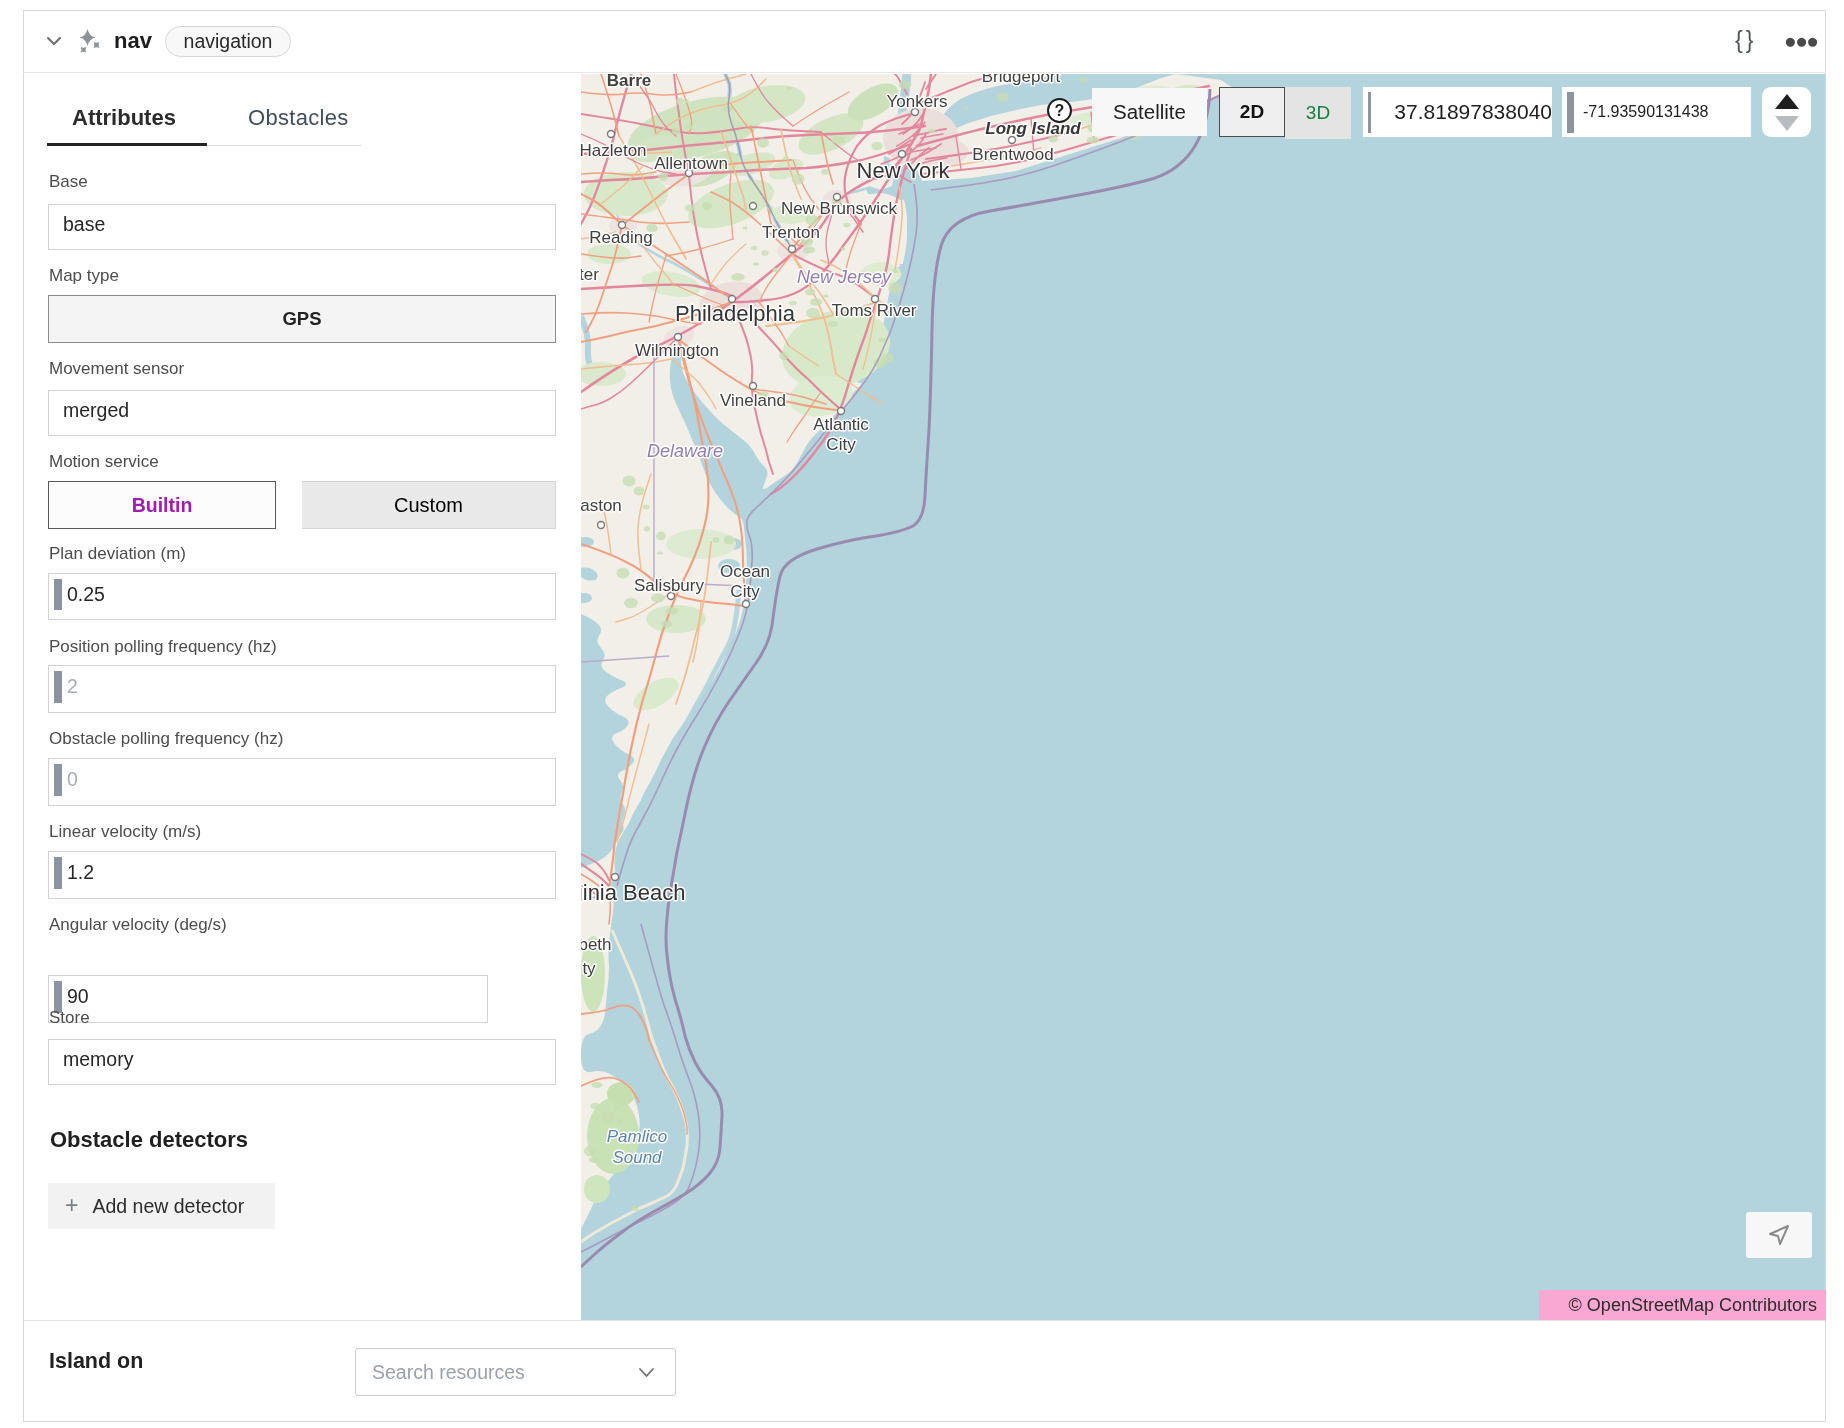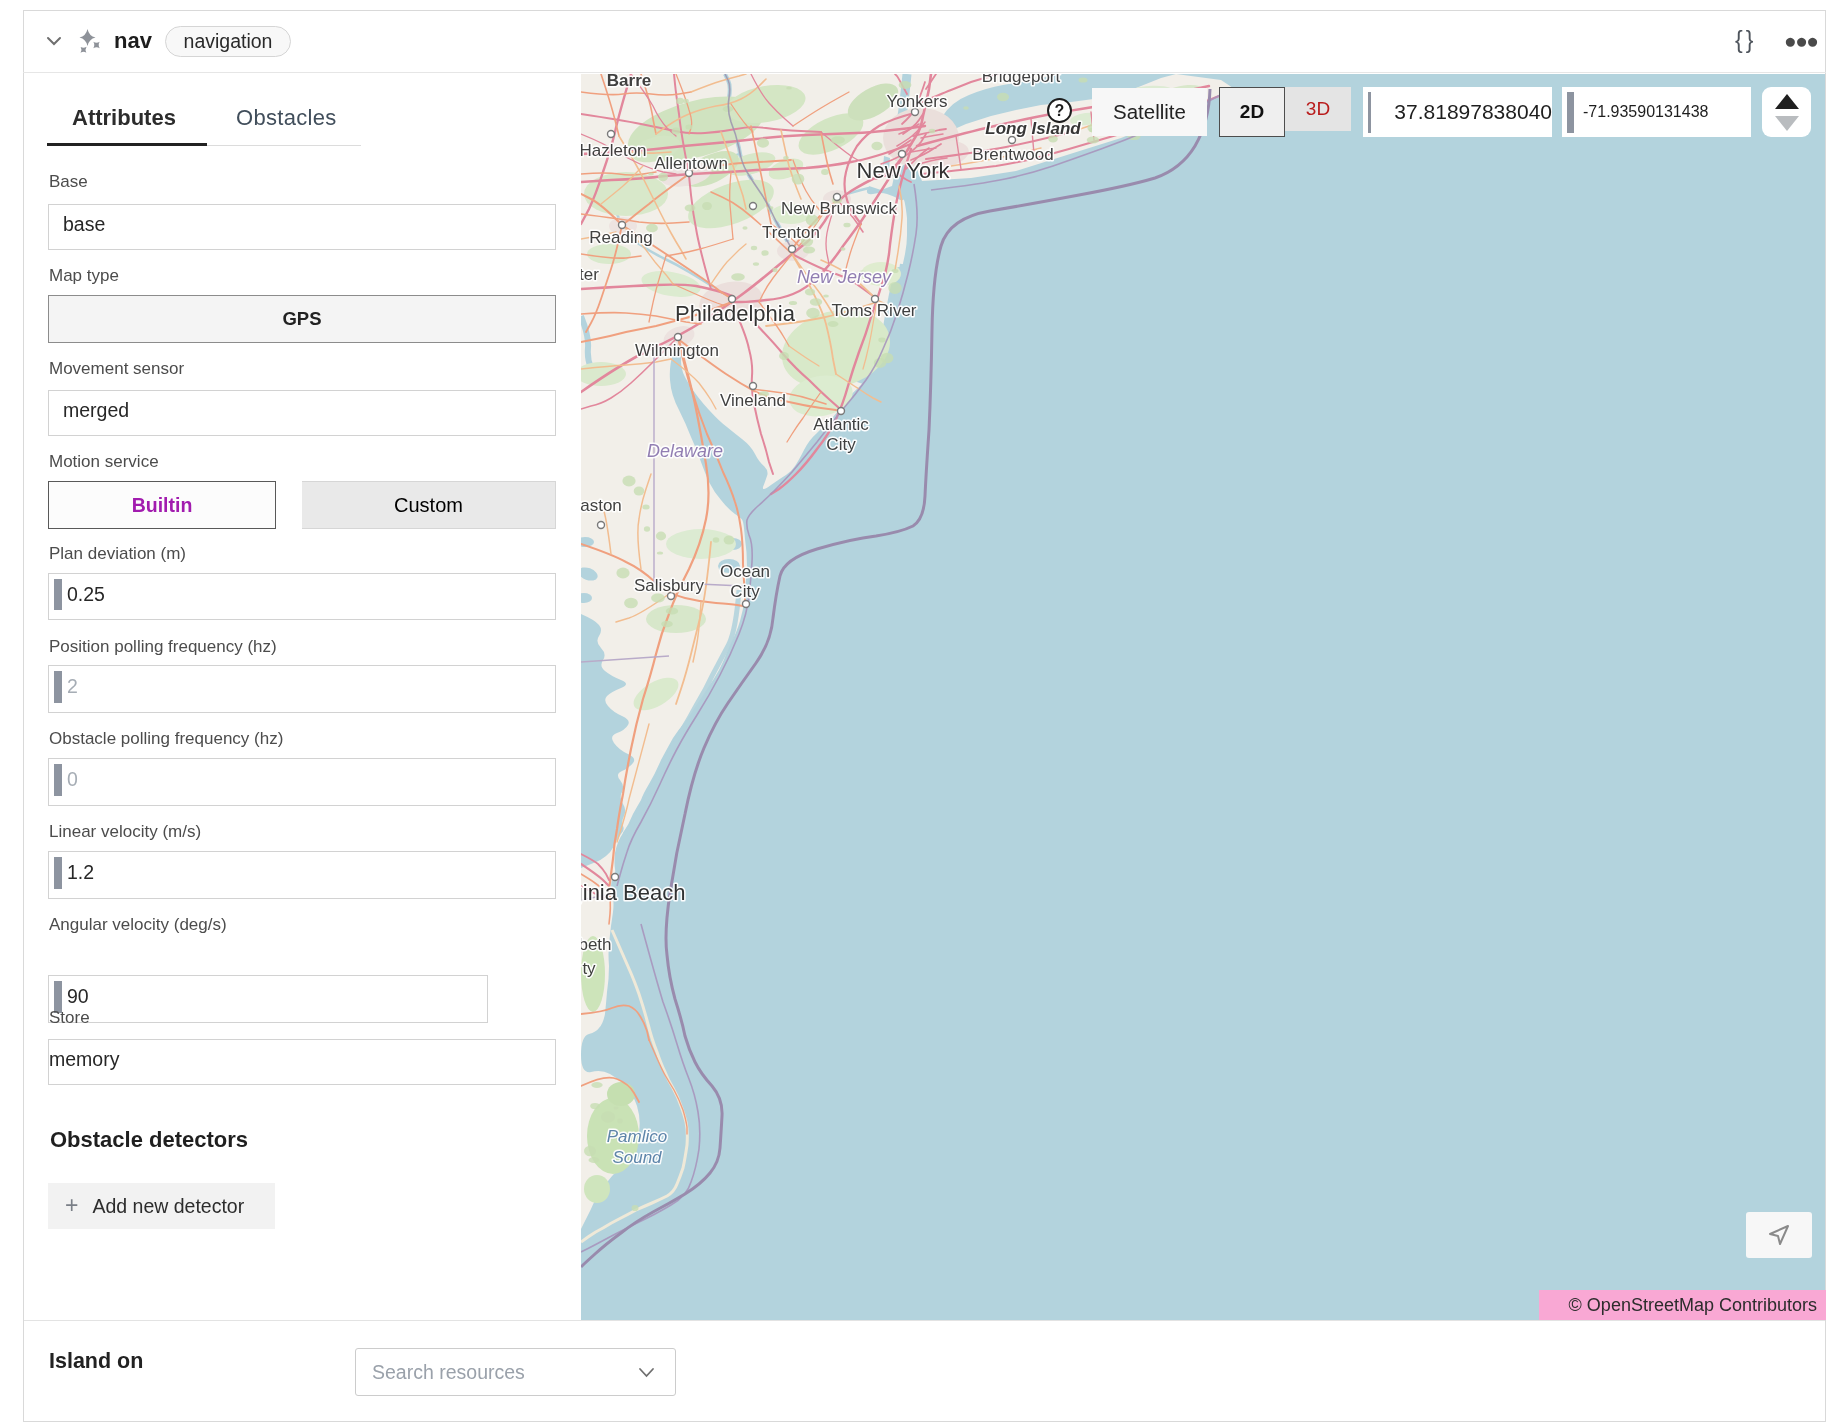--- a/index.html
+++ b/index.html
@@ -20,21 +20,21 @@
  <path d="M10.5 1 Q12 8 18.5 9.5 Q12 11 10.5 18 Q9 11 2.5 9.5 Q9 8 10.5 1 Z" fill="#8e9299"></path>
  <path d="M6.5 17.5 Q7.3 21 10.5 21.8 Q7.3 22.6 6.5 26 Q5.7 22.6 2.5 21.8 Q5.7 21 6.5 17.5 Z" fill="#8e9299" transform="rotate(45 6.5 21.8)"></path>
  <path d="M19.5 12.5 Q20.4 16.2 24 17 Q20.4 17.8 19.5 21.5 Q18.6 17.8 15 17 Q18.6 16.2 19.5 12.5 Z" fill="#8e9299" transform="rotate(45 19.5 17)"></path>
 </svg>
 <div class="abs" style="left:114px;top:28px;font-size:22px;font-weight:700;color:#1d1d1d">nav</div>
 <div class="abs" style="left:165px;top:26px;width:126px;height:31px;border:1px solid #d5d5d5;background:#f8f8f8;border-radius:16px;display:flex;align-items:center;justify-content:center;font-size:19.5px;color:#2a2a2a">navigation</div>
 <div class="abs" style="left:1735px;top:27px;font-size:23px;color:#4e545c;letter-spacing:3px">{}</div>
 <div class="abs" style="left:1784px;top:29px;font-size:21px;color:#4a4a4a;letter-spacing:-1.5px">●●●</div>
 
 <div class="abs" style="left:72px;top:105px;font-size:22px;font-weight:700;color:#2c2c2c">Attributes</div>
-<div class="abs" style="left:236px;top:105px;font-size:22px;color:#414e5b;letter-spacing:0.3px">Obstacles</div>
+<div class="abs" style="left:248px;top:105px;font-size:22px;color:#414e5b;letter-spacing:0.3px">Obstacles</div>
 <div class="abs" style="left:47px;top:143px;width:160px;height:3px;background:#222"></div>
 <div class="abs" style="left:207px;top:145px;width:154px;height:1px;background:#dcdcdc"></div>
 
 <div class="abs lbl" style="left:49px;top:172px">Base</div>
 <div class="abs inp" style="left:48px;top:204px;width:508px;height:46px;padding-left:14px">base</div>
 <div class="abs lbl" style="left:49px;top:266px">Map type</div>
 <div class="abs" style="left:48px;top:295px;width:508px;height:48px;border:1px solid #8c8c8c;background:#f4f4f4;display:flex;align-items:center;justify-content:center;font-size:18.5px;font-weight:700;color:#222">GPS</div>
 <div class="abs lbl" style="left:49px;top:359px">Movement sensor</div>
 <div class="abs inp" style="left:48px;top:390px;width:508px;height:46px;padding-left:14px">merged</div>
 <div class="abs lbl" style="left:49px;top:452px">Motion service</div>
@@ -59,21 +59,21 @@
 <div class="abs inp" style="left:48px;top:851px;width:508px;height:48px">
     <div class="numbar"></div>
     <span style="margin-left:5px">1.2</span>
   </div>
 <div class="abs lbl" style="left:49px;top:915px">Angular velocity (deg/s)</div>
 <div class="abs inp" style="left:48px;top:975px;width:440px;height:48px">
     <div class="numbar"></div>
     <span style="margin-left:5px">90</span>
   </div>
 <div class="abs lbl" style="left:49px;top:1008px">Store</div>
-<div class="abs inp" style="left:48px;top:1039px;width:508px;height:46px;">memory</div>
+<div class="abs inp" style="left:48px;top:1039px;width:508px;height:46px;padding-left:14px">memory</div>
 <div class="abs" style="left:50px;top:1127px;font-size:22px;font-weight:700;color:#1f1f1f">Obstacle detectors</div>
 <div class="abs" style="left:48px;top:1183px;width:227px;height:46px;background:#f2f2f2;display:flex;align-items:center;font-size:19.5px;color:#2c2c2c"><span style="color:#7a7f87;font-size:23px;font-weight:400;margin:0 14px 2px 17px">+</span>Add new detector</div>
 
 <div class="abs" style="left:581px;top:74px;width:1244px;height:1246px;overflow:hidden">
     <svg width="1244" height="1246" viewBox="0 0 1244 1246" style="display:block">
 <rect width="1244" height="1246" fill="#f2efe9"></rect>
 <path d="M 1244 0 L 1244 1246 L 0 1246 L 0 1155 Q 5 1145 10 1135 Q 14 1125 22 1114 Q 30 1102 38 1095 Q 45 1088 50 1079 Q 55 1070 58 1058 Q 60 1045 56 1032 Q 52 1020 45 1012 Q 38 1005 29 1000 Q 20 995 10 998 Q 0 1000 0 981 Q 0 962 8 960 Q 15 958 18 954 Q 22 950 24 940 Q 25 930 26 918 Q 28 905 28 892 Q 27 880 28 870 Q 29 860 30 852 Q 31 845 32 838 Q 33 830 32 823 Q 31 816 30 812 Q 30 808 32 804 Q 35 800 34 795 Q 33 790 34 779 Q 36 768 42 759 Q 48 750 52 740 Q 57 731 60 726 Q 62 720 68 710 Q 74 700 80 686 Q 87 673 92 664 Q 98 655 104 648 Q 110 640 116 630 Q 123 620 128 612 Q 133 605 138 596 Q 142 588 144 583 Q 146 578 150 569 Q 155 560 159 547 Q 163 534 164 520 Q 165 505 166 492 Q 166 478 164 465 Q 163 452 162 448 Q 162 445 154 440 Q 146 434 140 426 Q 133 418 128 408 Q 124 399 120 388 Q 116 376 110 363 Q 105 350 98 336 Q 90 321 89 306 Q 88 292 92 280 Q 97 268 99 272 Q 101 277 100 288 Q 100 298 108 310 Q 116 323 128 336 Q 139 348 146 353 Q 152 358 161 365 Q 170 372 174 380 Q 178 388 183 392 Q 188 397 186 402 Q 184 408 182 413 Q 181 418 190 411 Q 200 404 205 401 Q 210 398 214 392 Q 218 386 223 376 Q 228 366 236 359 Q 243 352 252 343 Q 260 334 266 326 Q 272 318 278 313 Q 283 308 289 302 Q 295 295 298 288 Q 302 280 305 270 Q 308 260 310 248 Q 311 235 314 225 Q 316 215 319 202 Q 322 190 324 180 Q 326 170 326 161 Q 326 152 326 144 Q 325 135 324 130 Q 323 124 322 126 Q 320 127 316 124 Q 312 122 306 120 Q 300 118 292 120 Q 285 121 286 116 Q 288 112 292 108 Q 296 104 303 102 Q 310 99 316 96 Q 322 92 326 88 Q 331 84 336 78 Q 342 72 347 65 Q 352 58 361 43 Q 370 28 388 21 Q 405 14 422 11 Q 440 8 460 4 L 480 0 Z" fill="#b3d3dd"></path>
 <path d="M 0 540 Q 14 546 18 551 Q 22 556 18 562 Q 14 568 20 574 Q 26 580 22 586 Q 18 592 24 597 Q 30 602 40 606 Q 50 610 40 614 Q 30 618 26 622 Q 22 626 27 632 Q 32 638 41 642 Q 50 646 47 651 Q 44 656 36 659 Q 28 662 33 669 Q 38 676 47 680 Q 56 684 52 689 Q 48 694 41 697 Q 34 700 39 706 Q 44 712 41 718 Q 38 724 42 730 Q 46 736 43 742 Q 40 748 42 752 Q 44 756 40 760 Q 36 765 33 772 Q 30 778 25 782 Q 20 786 15 788 Q 10 790 5 792 L 0 794 Z" fill="#b3d3dd"></path>
 <polygon points="319,193 315,222 309,250 304,266 299,274 303,247 308,220 314,193" fill="#b3d3dd"></polygon>
 <polygon points="276,300 290,296 296,304 288,312 276,308" fill="#b3d3dd"></polygon>
@@ -389,21 +389,21 @@
 <text x="14" y="876" font-size="17" font-weight="400" fill="#383838" font-style="normal" text-anchor="middle" font-family="Liberation Sans, sans-serif" stroke="#ffffff" stroke-width="3" paint-order="stroke" stroke-linejoin="round" opacity="0.95">beth</text>
 <text x="8" y="900" font-size="17" font-weight="400" fill="#383838" font-style="normal" text-anchor="middle" font-family="Liberation Sans, sans-serif" stroke="#ffffff" stroke-width="3" paint-order="stroke" stroke-linejoin="round" opacity="0.95">ty</text>
 <text x="56" y="1068" font-size="17" font-weight="400" fill="#5981a8" font-style="italic" text-anchor="middle" font-family="Liberation Sans, sans-serif" stroke="#ffffff" stroke-width="3" paint-order="stroke" stroke-linejoin="round" opacity="0.95">Pamlico</text>
 <text x="56" y="1089" font-size="17" font-weight="400" fill="#5981a8" font-style="italic" text-anchor="middle" font-family="Liberation Sans, sans-serif" stroke="#ffffff" stroke-width="3" paint-order="stroke" stroke-linejoin="round" opacity="0.95">Sound</text>
 </svg>
   </div>
 
 <div class="abs" style="left:1047px;top:98px;width:25px;height:25px;border:2.5px solid #1d1d1d;border-radius:50%;background:#fff;display:flex;align-items:center;justify-content:center;font-size:16px;font-weight:700;color:#1d1d1d">?</div>
 <div class="abs" style="left:1092px;top:88px;width:115px;height:48px;background:#f7f7f7;display:flex;align-items:center;justify-content:center;font-size:20.5px;color:#222">Satellite</div>
 <div class="abs" style="left:1219px;top:87px;width:66px;height:50px;background:#efefef;border:1.5px solid #4d4d4d;display:flex;align-items:center;justify-content:center;font-size:19px;font-weight:700;color:#111;z-index:2">2D</div>
-<div class="abs" style="left:1285px;top:87px;width:66px;height:44px;background:#e4e4e4;display:flex;align-items:center;justify-content:center;font-size:19px;color:#b91c1c">3D</div>
+<div class="abs" style="left:1285px;top:87px;width:66px;height:52px;background:#e4e4e4;display:flex;align-items:center;justify-content:center;font-size:19px;color:#15803d">3D</div>
 <div class="abs" style="left:1363px;top:87px;width:189px;height:50px;background:#fff;display:flex;align-items:center">
     <div style="width:7px;background:#8d94a0;height:41px;margin-left:5px"></div>
     <span style="margin-left:23px;font-size:21px;color:#1e1e1e">37.81897838040</span>
   </div>
 <div class="abs" style="left:1562px;top:87px;width:189px;height:50px;background:#fff;display:flex;align-items:center">
     <div style="width:7px;background:#8d94a0;height:41px;margin-left:5px"></div>
     <span style="margin-left:9px;font-size:16px;color:#1e1e1e">-71.93590131438</span>
   </div>
 <div class="abs" style="left:1762px;top:87px;width:49px;height:50px;background:#fff;border-radius:9px;display:flex;flex-direction:column;align-items:center;justify-content:center">
  <svg width="26" height="40" viewBox="0 0 26 40">

